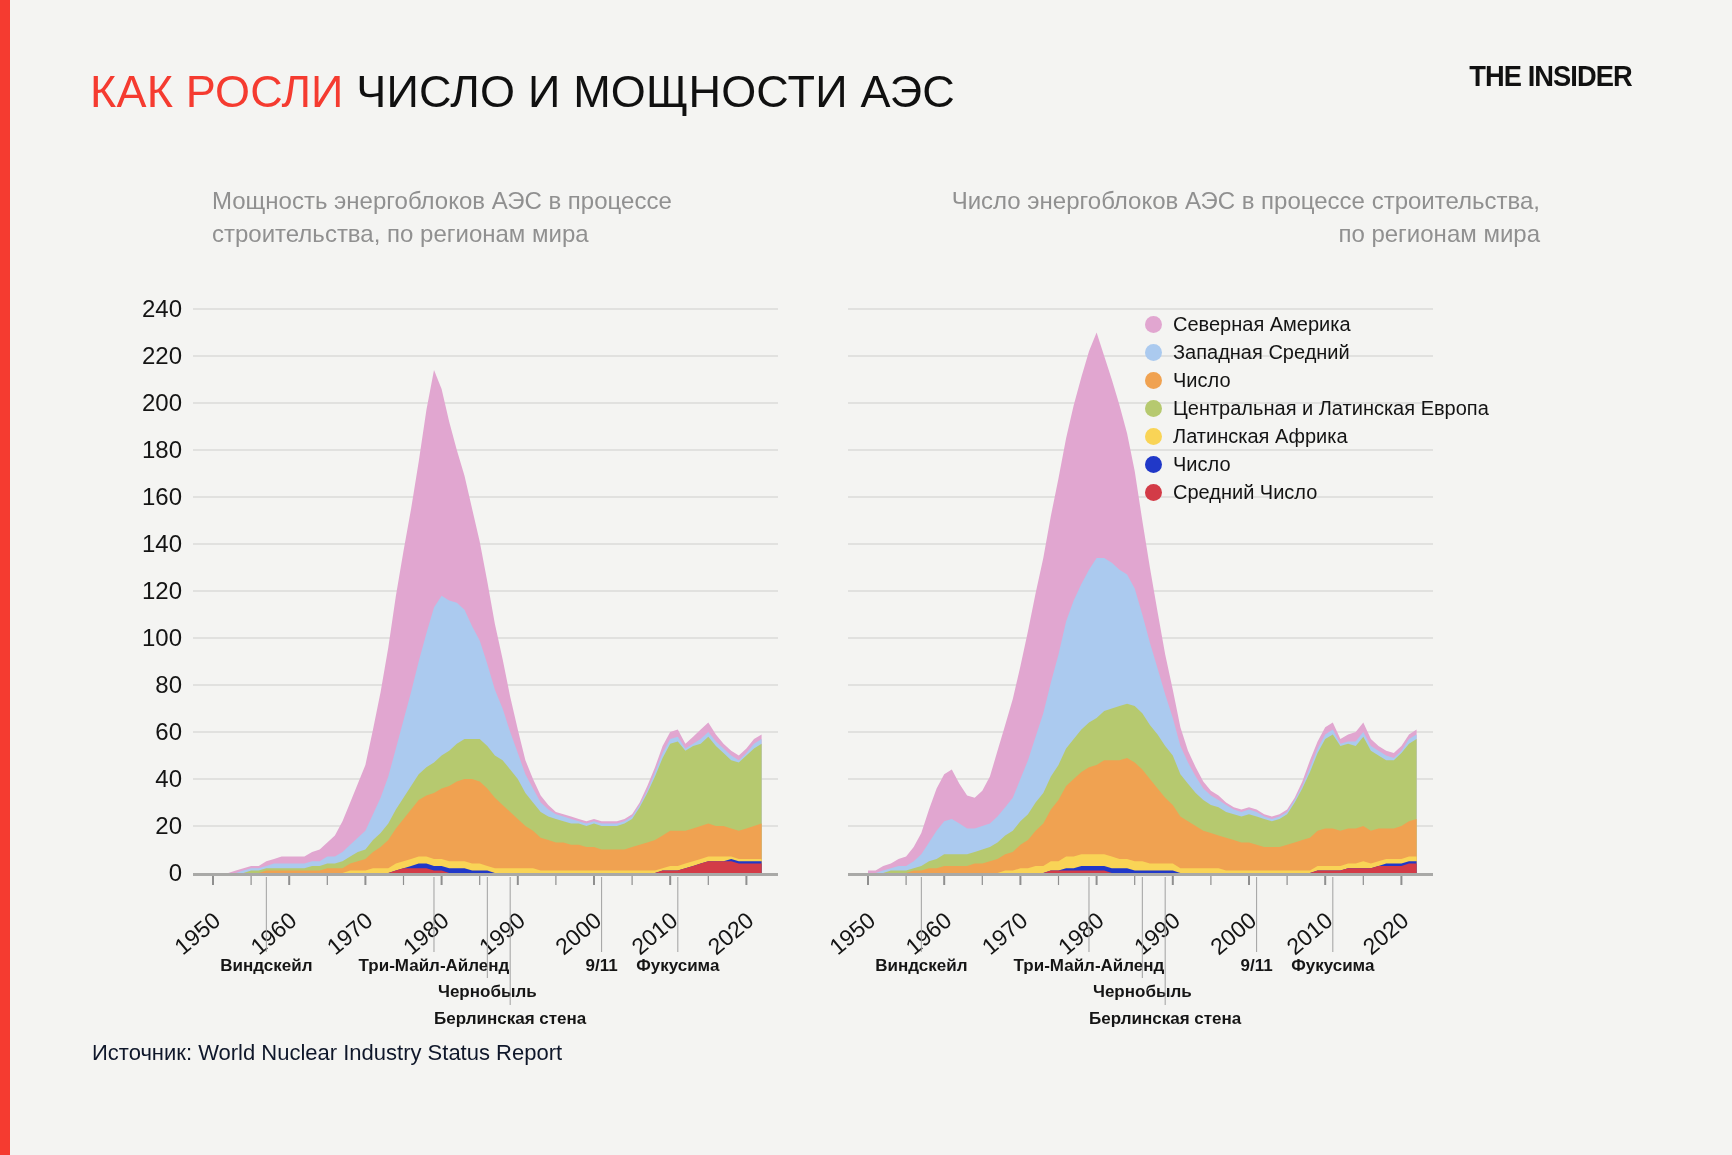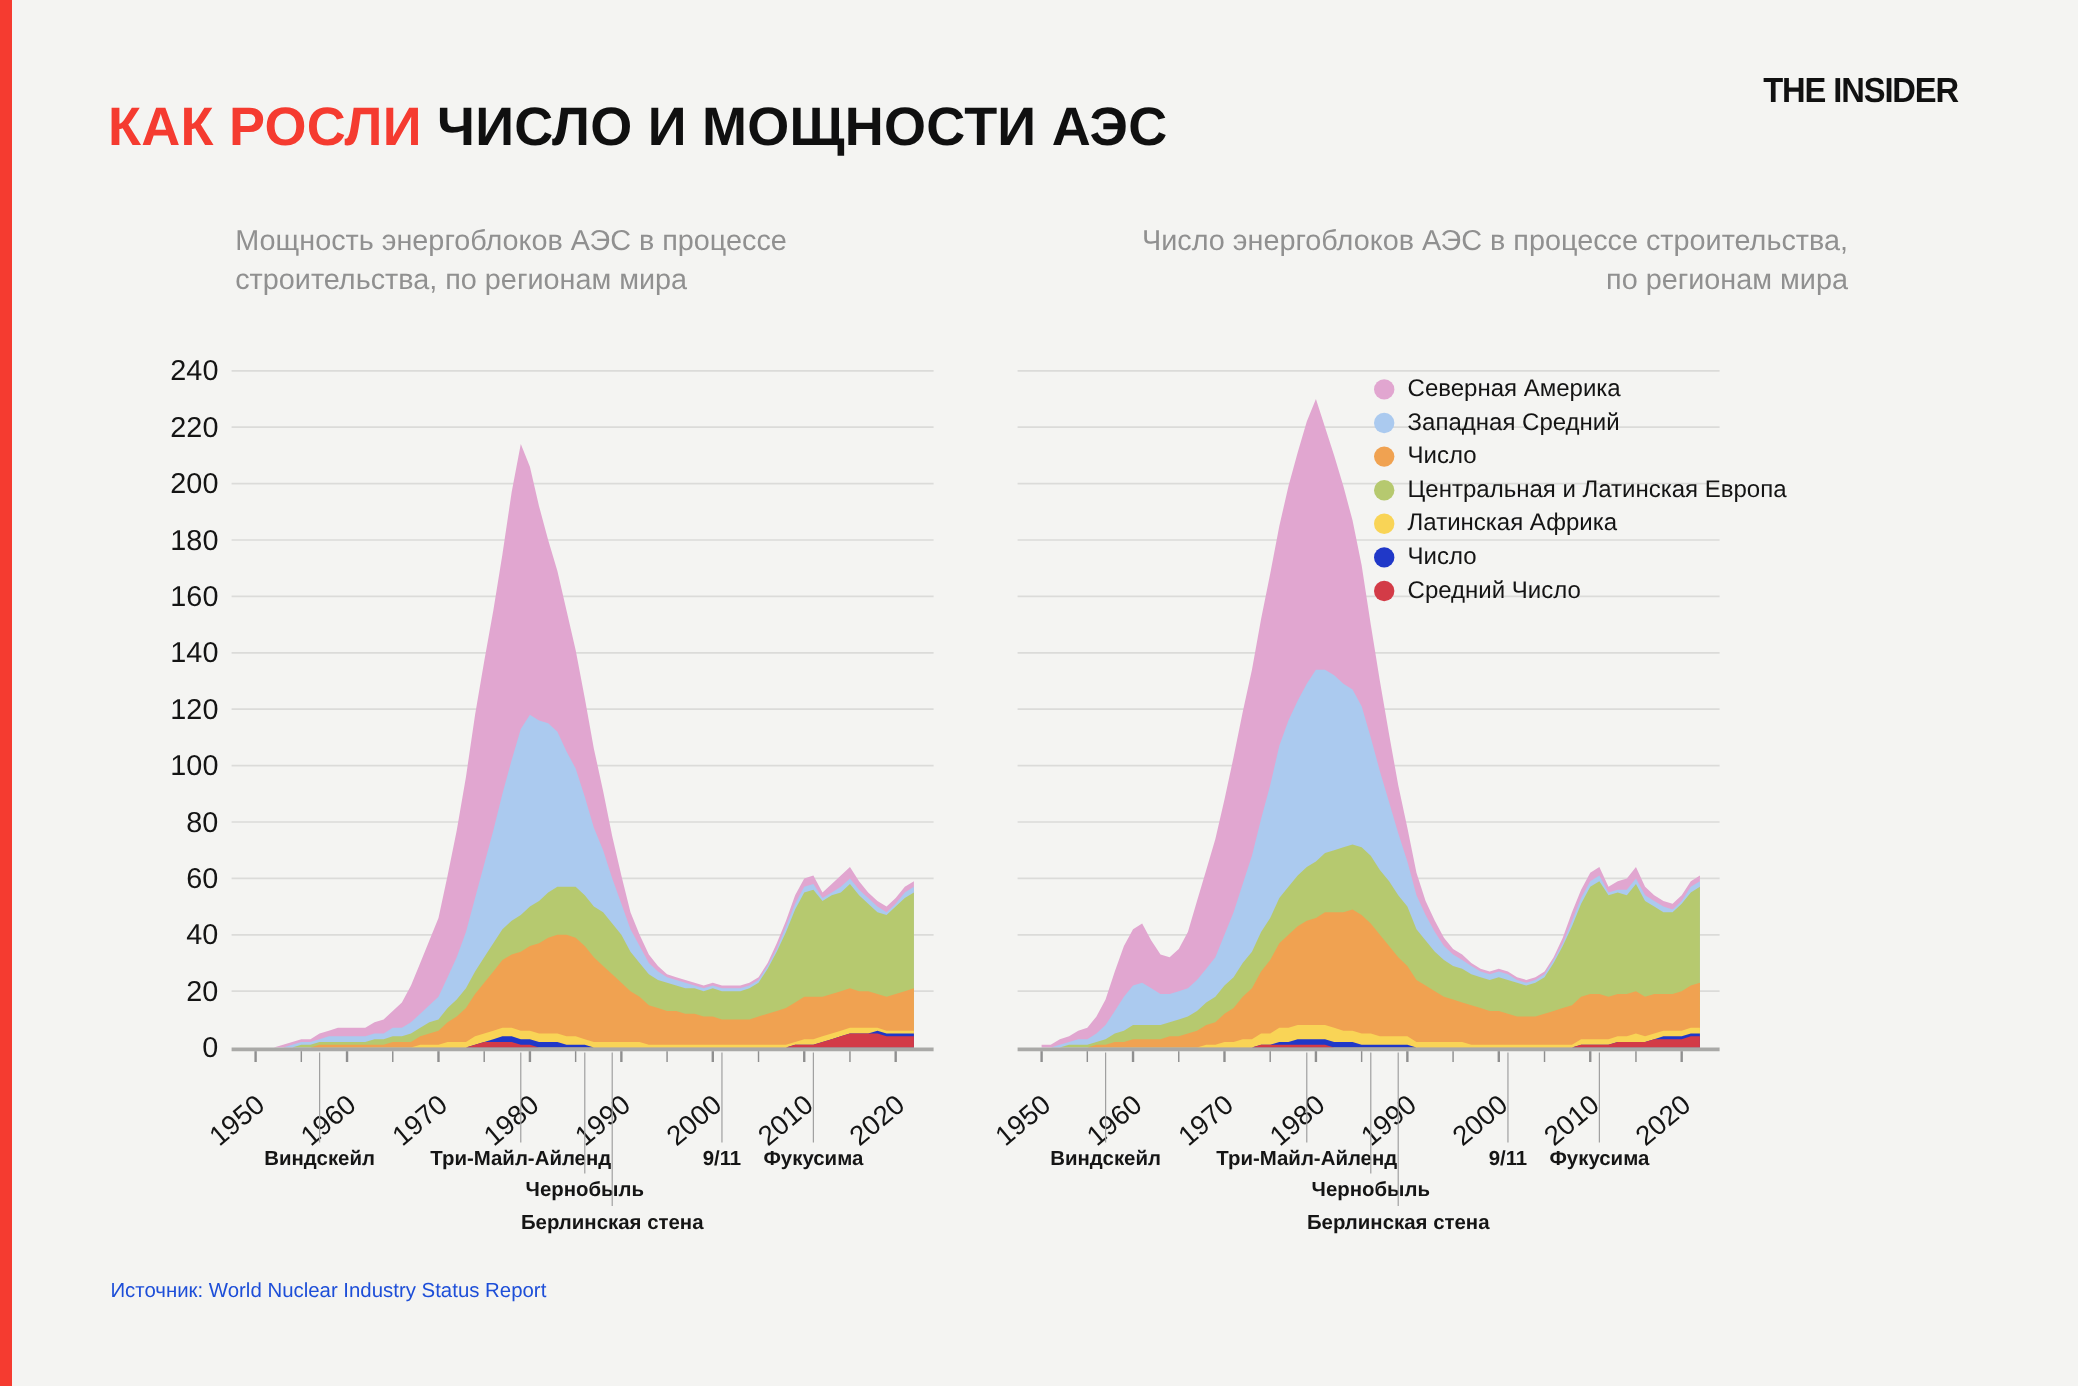--- a/index.html
+++ b/index.html
@@ -1,32 +1,32 @@
 <!DOCTYPE html>
 <html><head>
 <meta charset="utf-8">
 <style>
   html,body{margin:0;padding:0;}
   body{font-family:"Liberation Sans","DejaVu Sans",sans-serif;background:#e9e9e7;}
   #stage{position:relative;width:1732px;height:1155px;background:#F4F4F2;overflow:hidden;}
   #accent-bar{position:absolute;left:0;top:0;width:10px;height:100%;background:#F53B30;}
-  #page-title{position:absolute;left:90px;top:80px;font-size:45px;font-weight:700;letter-spacing:0.2px;color:#101010;white-space:nowrap;text-align:center;}
+  #page-title{position:absolute;left:90px;top:66px;font-size:45px;font-weight:400;letter-spacing:0.2px;color:#101010;white-space:nowrap;text-align:center;}
   #page-title .hl{color:#F53B30;}
   #logo{position:absolute;right:100px;top:60px;font-size:29px;font-weight:900;color:#111;letter-spacing:-1px;transform:scaleX(.94);transform-origin:right center;white-space:nowrap;}
   .subtitle{position:absolute;top:184px;width:600px;font-size:24px;line-height:1.38;font-weight:500;color:#909090;}
-  #subtitle-left{left:196px;}
+  #subtitle-left{left:212px;}
   #subtitle-right{left:940px;text-align:right;}
   .chart-svg{position:absolute;top:270px;width:680px;height:780px;overflow:visible;}
   #chart-left{left:120px;}
   #chart-right{left:790px;}
   #legend{position:absolute;left:1145px;top:314px;}
   .legend-row{display:flex;align-items:center;margin-bottom:7px;height:21px;}
   .legend-chip{width:17px;height:17px;border-radius:50%;margin-right:11px;flex:0 0 auto;}
   .legend-label{font-size:20px;color:#141414;font-weight:400;white-space:nowrap;}
-  #source-line{position:absolute;left:92px;top:1066px;font-size:17px;color:#1d4ed8;}
+  #source-line{position:absolute;left:92px;top:1040px;font-size:22px;color:#0f172a;}
   text{font-family:"Liberation Sans","DejaVu Sans",sans-serif;}
 </style>
 </head>
 <body>
 
 <div id="stage">
   <div id="accent-bar"></div>
 
   <div id="page-title"><span class="hl">КАК РОСЛИ</span><span> ЧИСЛО И МОЩНОСТИ АЭС</span></div>
 

